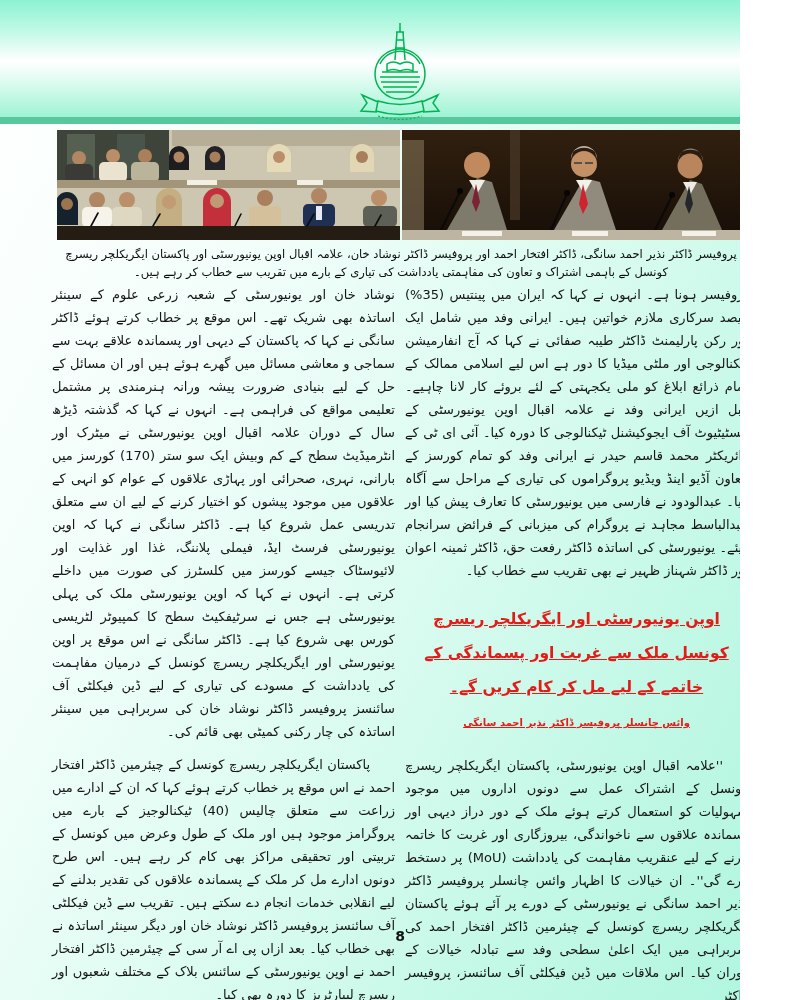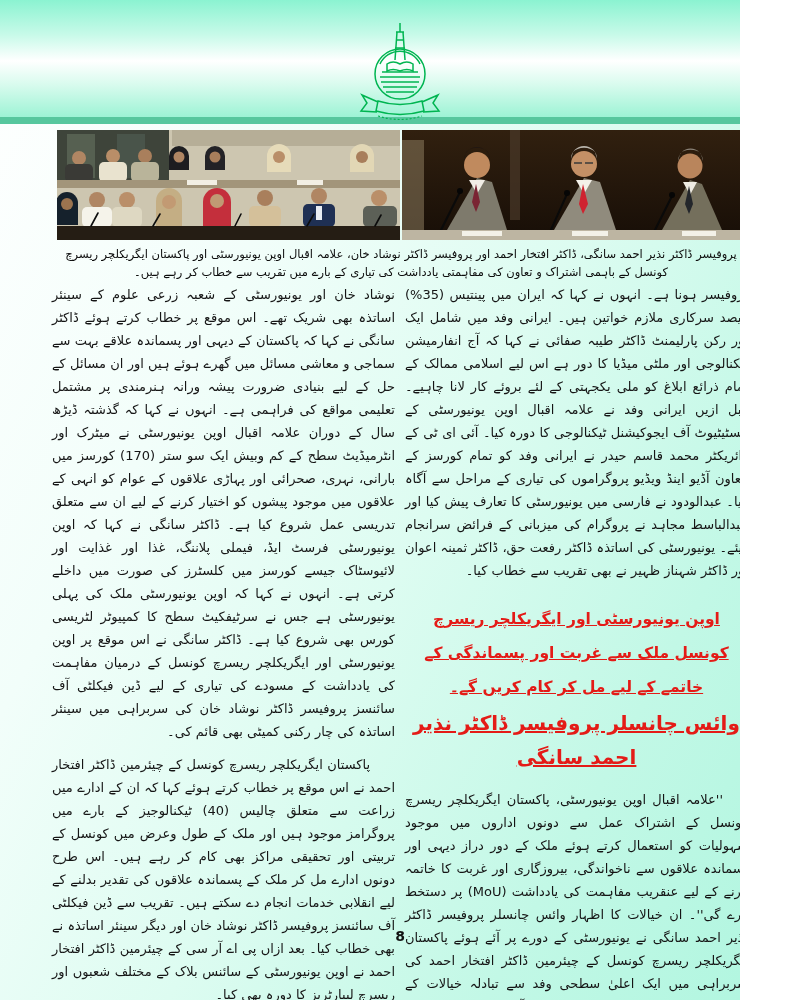--- a/index.html
+++ b/index.html
@@ -35,21 +35,21 @@
     direction:rtl; font-size:13px; color:#151515; line-height:23px;
     text-align:justify;
   }
   .col-right { left:405px; }
   .col-left  { left:52px;  }
   .col p.indent { text-indent:25px; }
   .pull-quote {
     margin:20px 0 14px 0; text-align:center; direction:rtl;
     color:#e41b17; font-weight:bold; font-size:15.5px; line-height:34px;text-decoration:underline;
   }
-  .pull-quote .attr { display:block; font-size:20px; margin-top:2px; }
+  .pull-quote .attr { display:block; font-size:10px; margin-top:2px; }
   .right-bottom { margin-top:4px; }
   .left-last { margin-top:10px; }
   
   .page-number {
     position:absolute; top:928px; left:0; width:800px;
     text-align:center; font-size:14px; font-weight:bold; color:#111;
   }
 </style>
 </head>
 <body>

